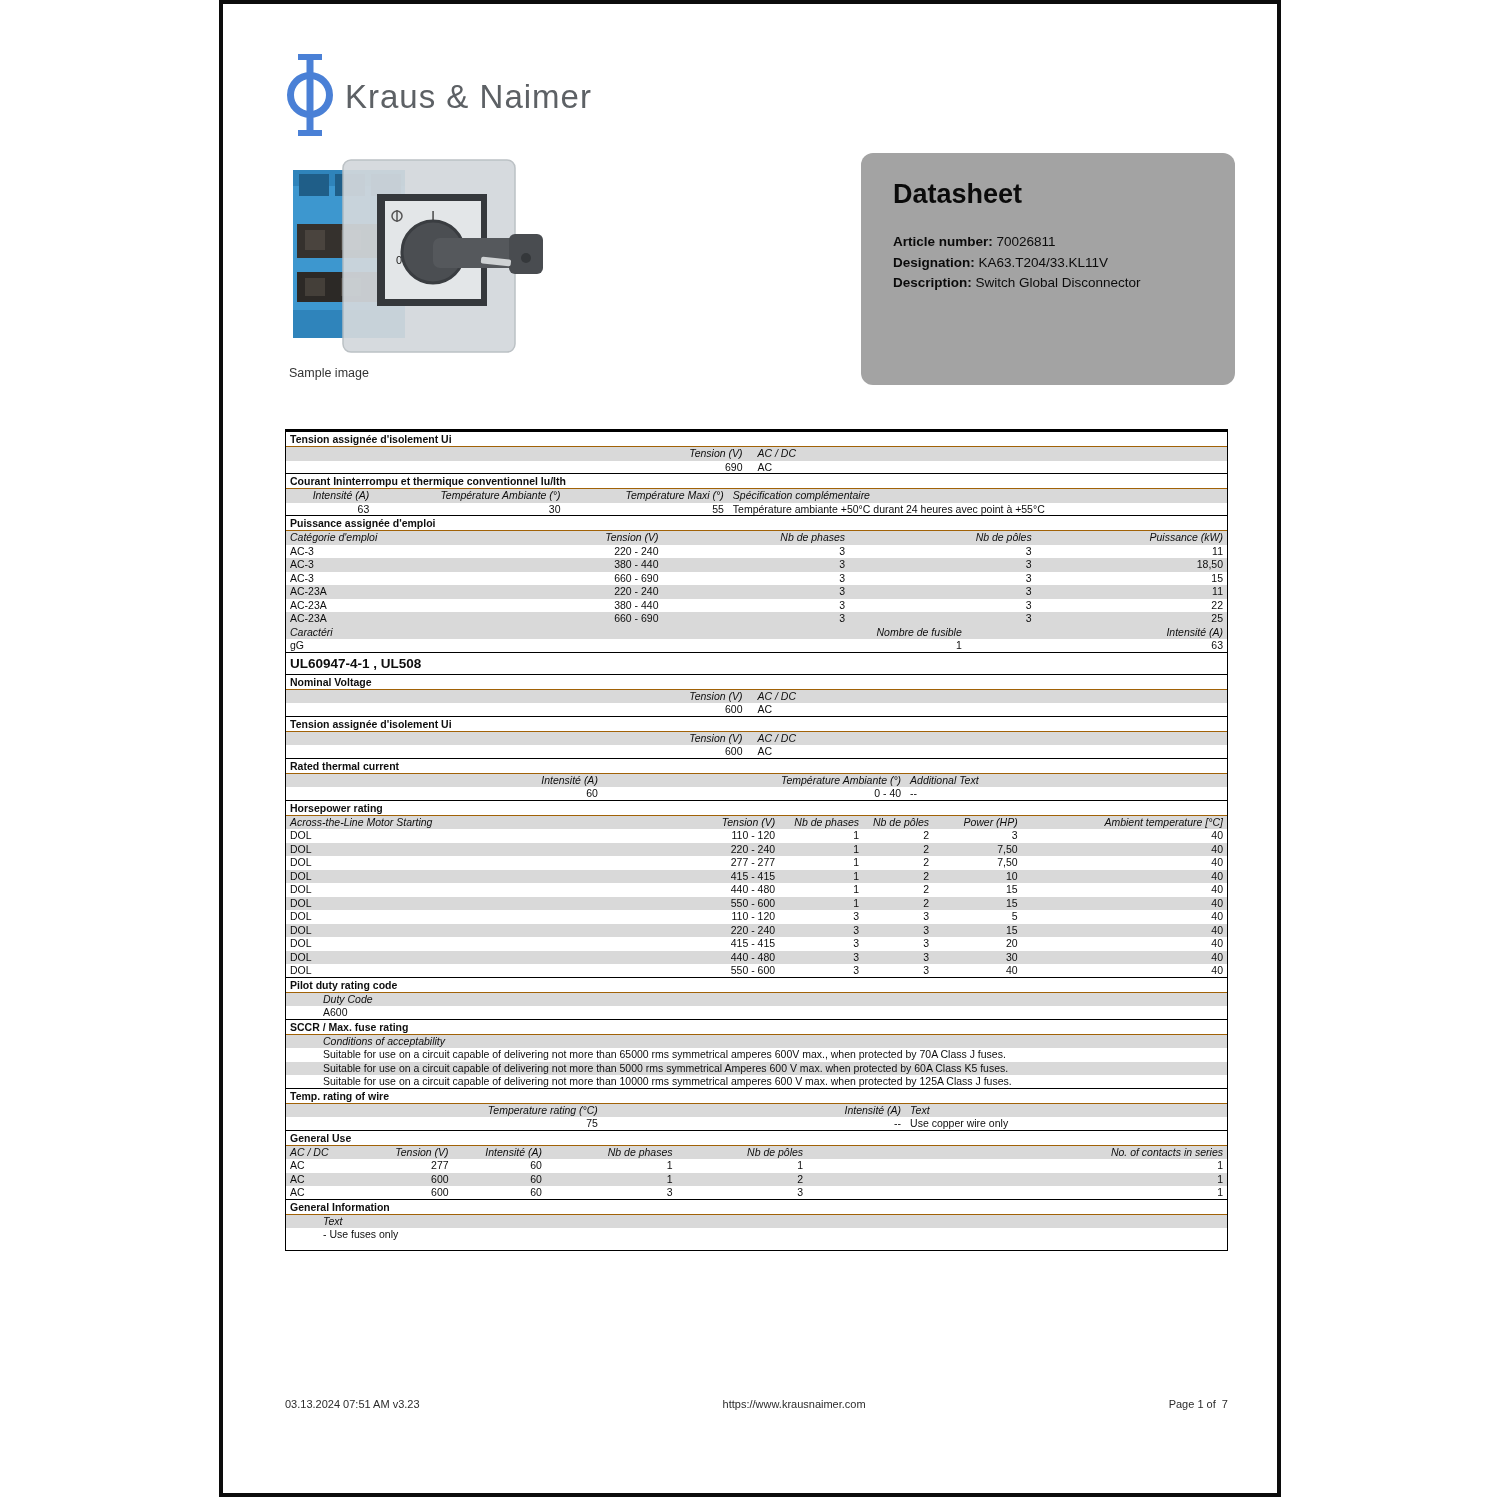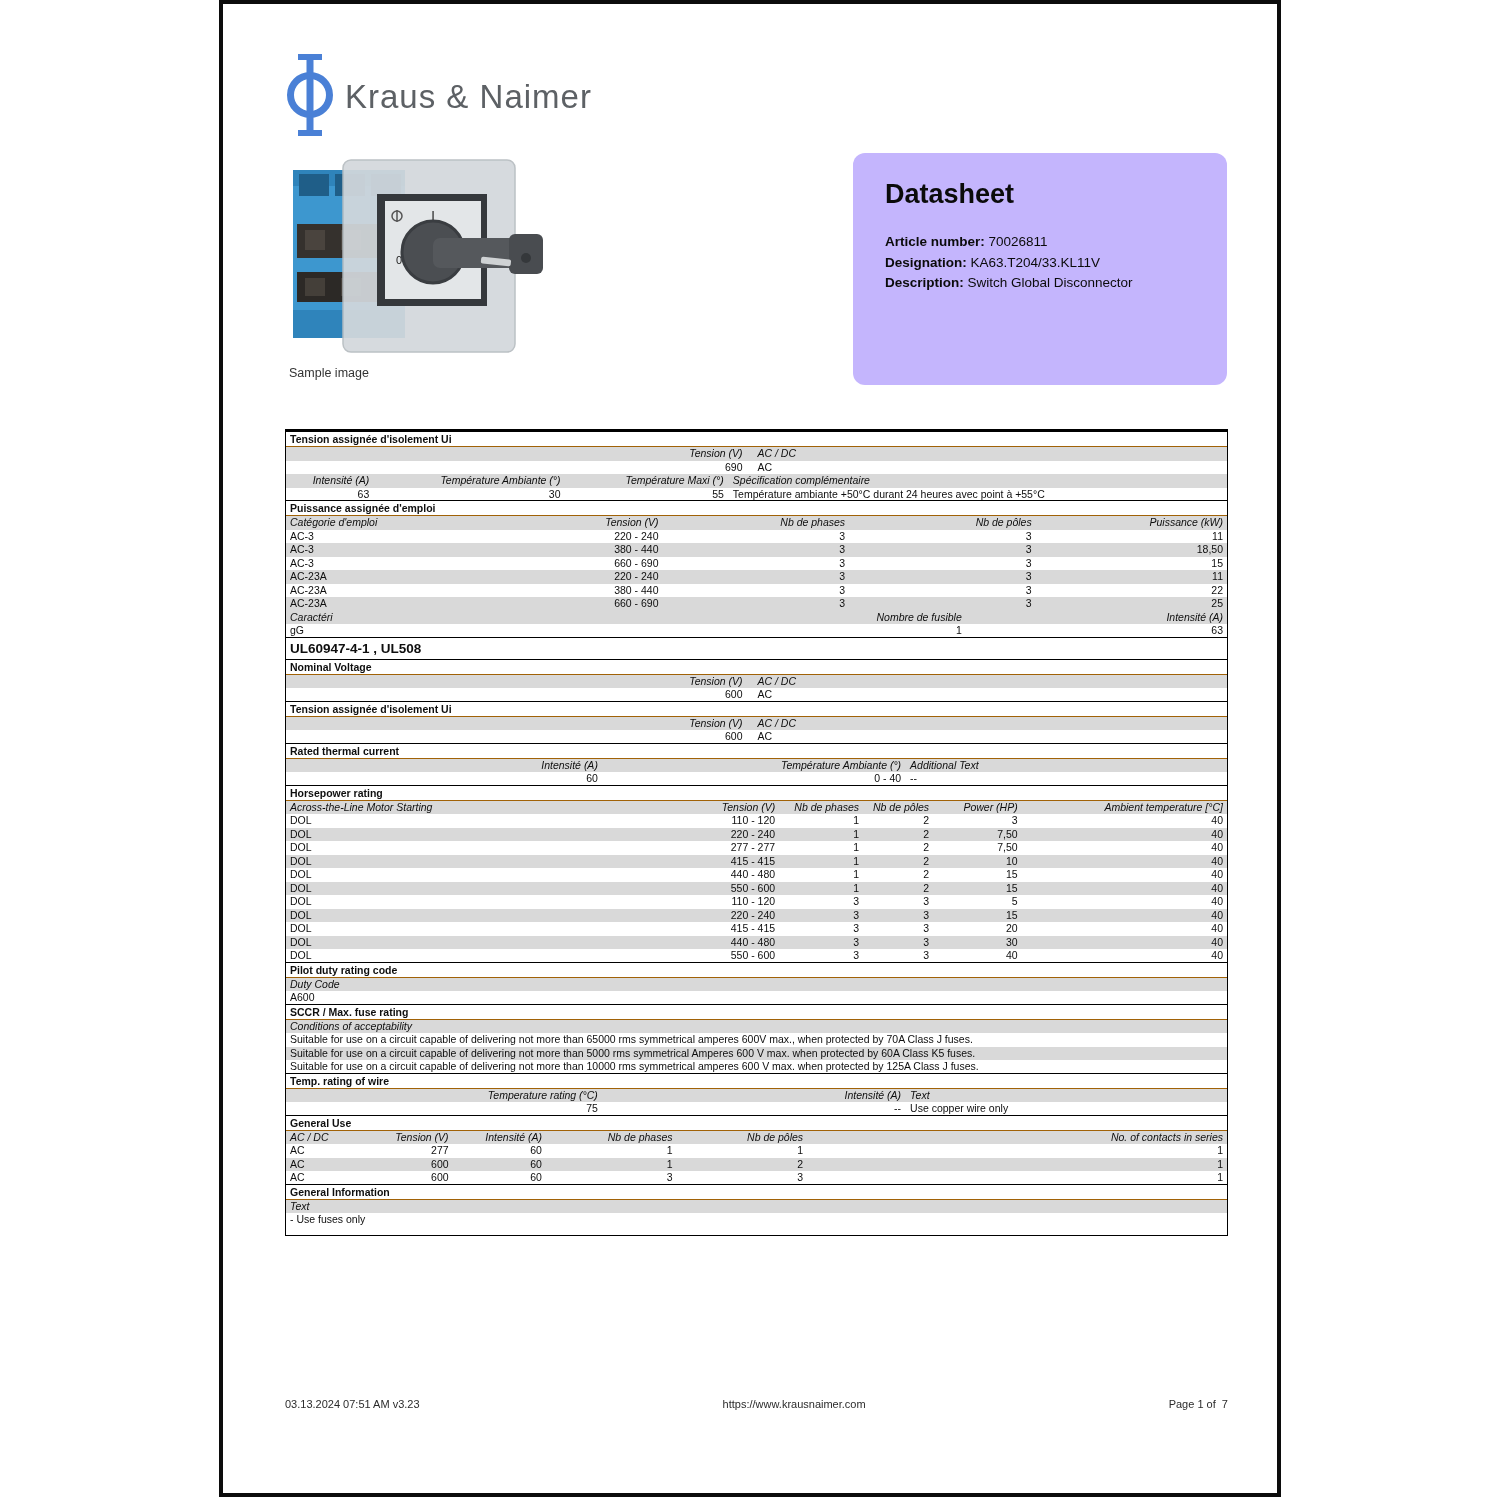--- a/index.html
+++ b/index.html
@@ -66,21 +66,21 @@
   .L-hp6 .c4{width:9.5%;text-align:right;}
   .L-hp6 .c5{flex:1;text-align:right;}
 
   .L-gu6 .c0{width:8%;text-align:left;}
   .L-gu6 .c1{width:9%;text-align:right;}
   .L-gu6 .c2{width:10%;text-align:right;}
   .L-gu6 .c3{width:14%;text-align:right;}
   .L-gu6 .c4{width:14%;text-align:right;}
   .L-gu6 .c5{flex:1;text-align:right;}
 
-  .L-full .c0{flex:1;text-align:left;white-space:normal;}
+  .L-full .c0{flex:1;text-align:left;white-space:normal;margin-left:33px;}
 
   
   .footer{position:absolute;left:62px;top:1394px;width:943px;display:flex;justify-content:space-between;
           font-size:11px;color:#2b2b2b;}
   .footer span{white-space:pre;}
 </style>
 </head>
 <body>
 
 <div class="canvas">
@@ -128,37 +128,38 @@
         <circle cx="148" cy="98" r="31" fill="#4b4e52"></circle>
         <circle cx="148" cy="98" r="31" fill="none" stroke="#3a3d41" stroke-width="3"></circle>
         <rect x="148" y="84" width="106" height="30" rx="7" fill="#55585c"></rect>
         <rect x="224" y="80" width="34" height="40" rx="6" fill="#494c50"></rect>
         <rect x="196" y="104" width="30" height="7" rx="2" fill="#cfd2d4" transform="rotate(6 211 107)"></rect>
         <circle cx="241" cy="104" r="5" fill="#35383b"></circle>
       </svg>
     </div>
     <div class="caption">Sample image</div>
 
-    <div class="dsbox" style="background: #c4b5fd;">
+    <div class="dsbox" style="background: #a3a3a3; margin-left: 8px;">
       <div class="title">Datasheet</div>
       <div class="field"><b>Article number:</b><span> 70026811</span></div>
       <div class="field"><b>Designation:</b><span> KA63.T204/33.KL11V</span></div>
       <div class="field"><b>Description:</b><span> Switch Global Disconnector</span></div>
     </div>
 
     <div class="tbl">
         <div class="r h2">Tension assignée d'isolement Ui</div>
         <div class="r row L-kv g it">
           <div class="c c0">Tension (V)</div>
           <div class="c c1">AC / DC</div>
         </div>
         <div class="r row L-kv">
           <div class="c c0">690</div>
           <div class="c c1">AC</div>
         </div>
+        <div class="r h2">Courant Ininterrompu et thermique conventionnel Iu/Ith</div>
         <div class="r row L-cur4 g it">
           <div class="c c0">Intensité (A)</div>
           <div class="c c1">Température Ambiante (°)</div>
           <div class="c c2">Température Maxi (°)</div>
           <div class="c c3">Spécification complémentaire</div>
         </div>
         <div class="r row L-cur4">
           <div class="c c0">63</div>
           <div class="c c1">30</div>
           <div class="c c2">55</div>

